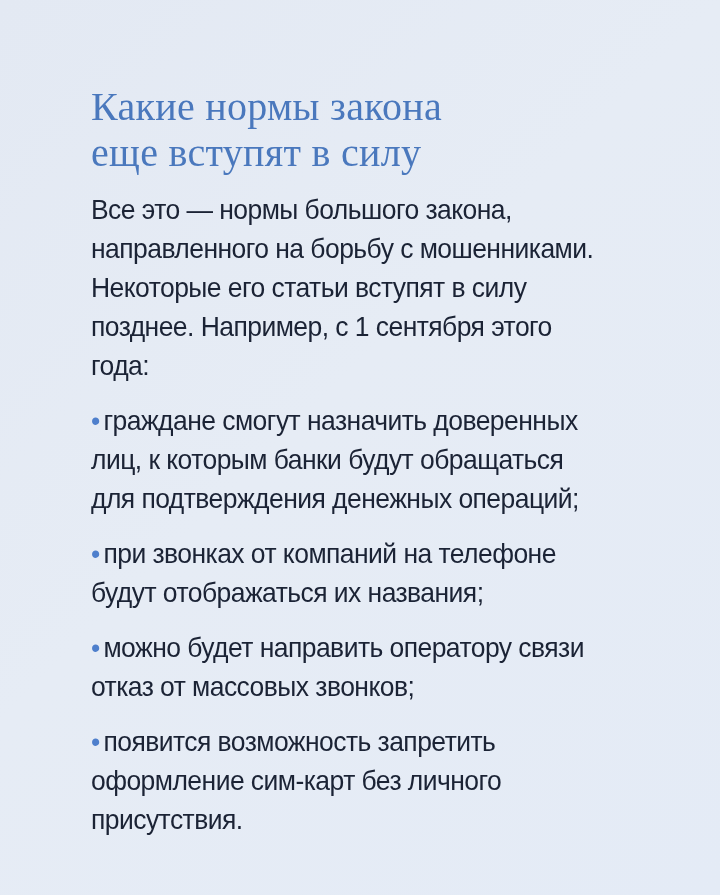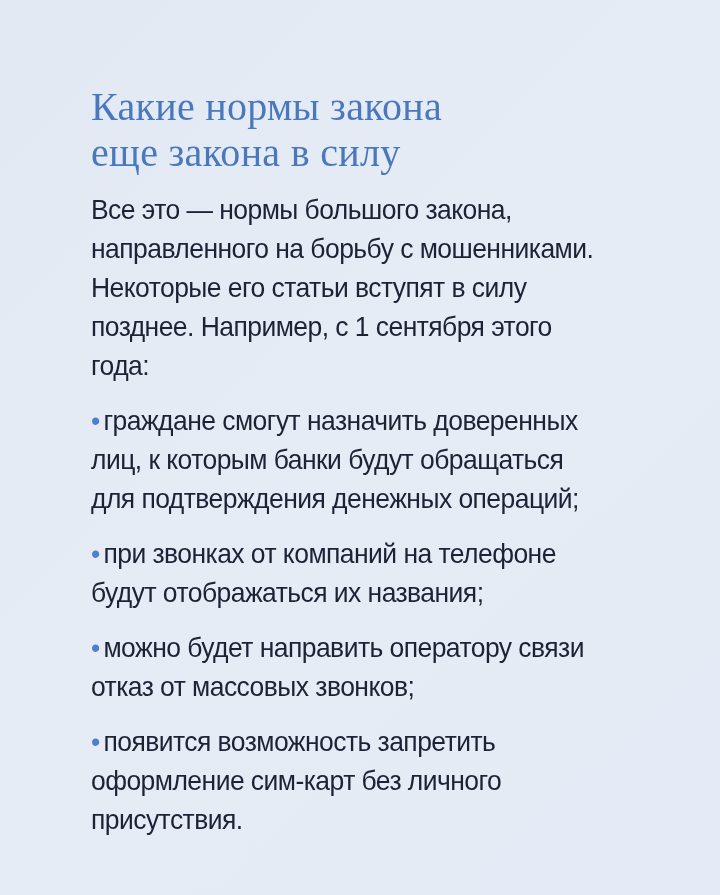--- a/index.html
+++ b/index.html
@@ -59,21 +59,21 @@
       margin-right: 4px;
     }
     .w { display: block; }
   </style>
 </head>
 <body>
 
 <div class="card">
   <h1 class="title">
     <span class="w">Какие нормы закона</span>
-    <span class="w">еще закона в силу</span>
+    <span class="w">еще вступят в силу</span>
   </h1>
 
   <div class="body">
     <p class="intro">
       <span class="w">Все это — нормы большого закона,</span>
       <span class="w">направленного на борьбу с мошенниками.</span>
       <span class="w">Некоторые его статьи вступят в силу</span>
       <span class="w">позднее. Например, с 1 сентября этого</span>
       <span class="w">года:</span>
     </p>

